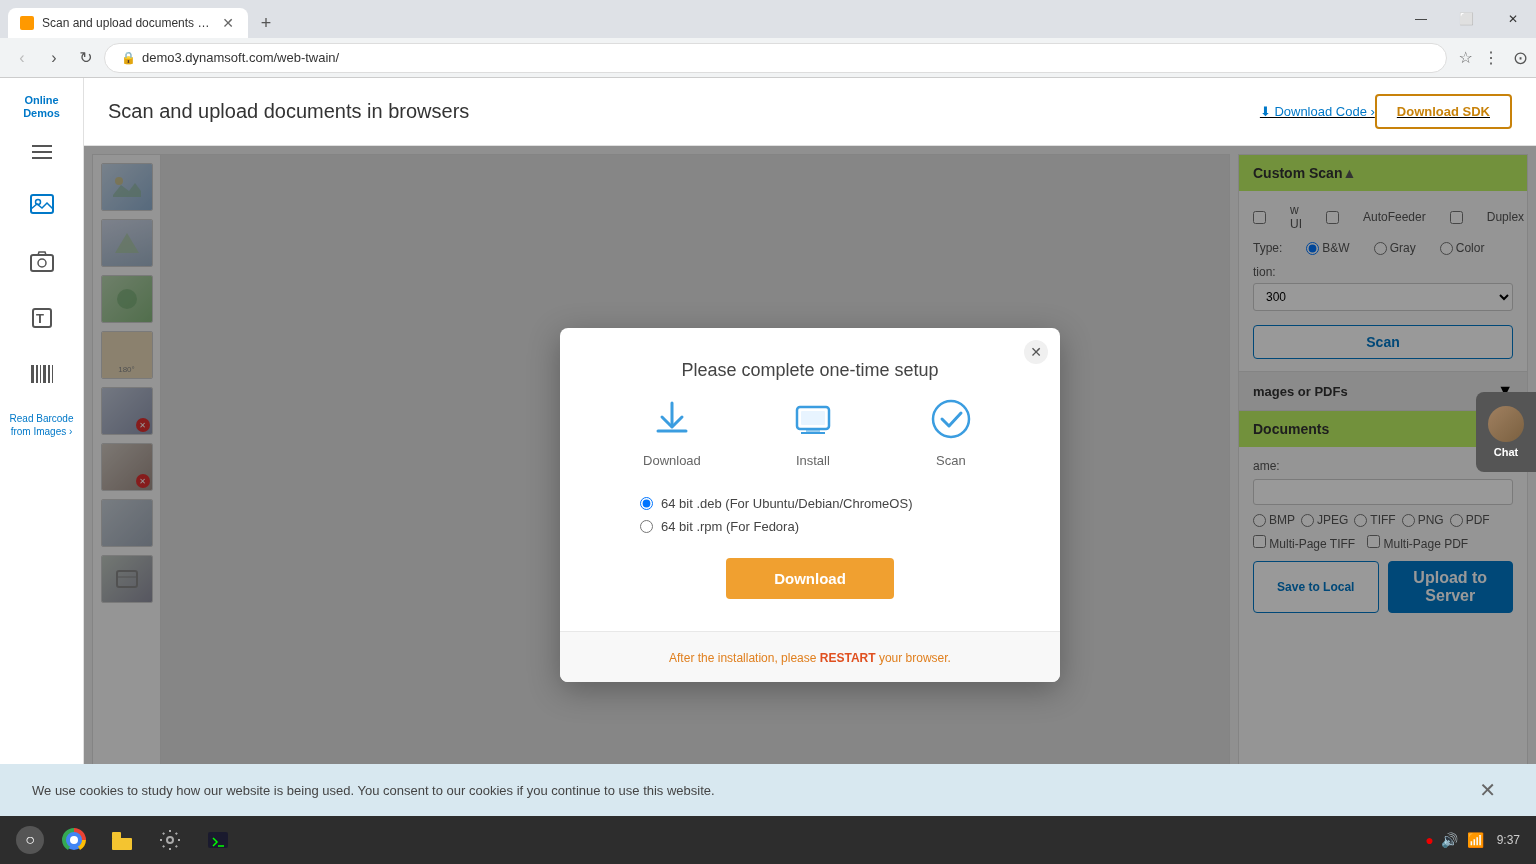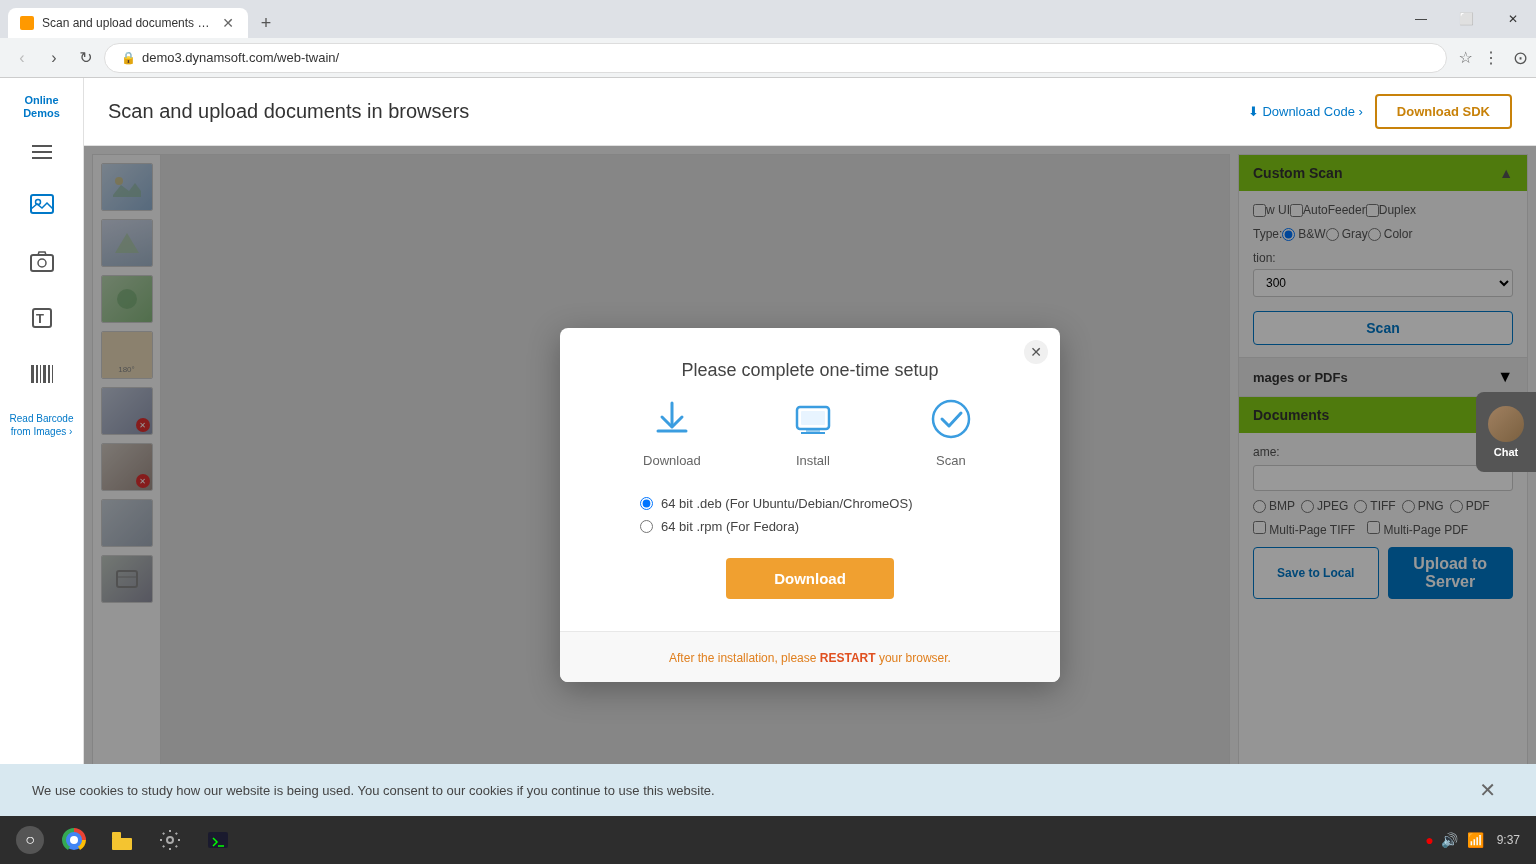--- a/index.html
+++ b/index.html
@@ -125,21 +125,21 @@
     }
     .page-header {
       background: #fff;
       padding: 16px 24px;
       display: flex;
       align-items: center;
       justify-content: space-between;
       border-bottom: 1px solid #e0e0e0;
     }
     .page-title { font-size: 20px; color: #333; font-weight: 500; }
-    .header-actions { display: flex; align-items: center; gap: 12px; }
+    .header-actions { display: flex; align-items: center; gap: 0; text-decoration: underline; }
     .download-code-link {
       color: #0078c8;
       font-size: 13px;
       display: flex;
       align-items: center;
       gap: 4px;
       cursor: pointer;
       text-decoration: none;
     }
     .download-sdk-btn {
@@ -252,45 +252,44 @@
       margin: 8px 8px 8px 0;
       border: 1px solid #ddd;
       display: flex;
       flex-direction: column;
       overflow-y: auto;
     }
     .panel-section {
       border-bottom: 1px solid #ddd;
     }
     .panel-header {
-      background: #84cc16;
+      background: #bef264;
       padding: 10px 14px;
       display: flex;
       align-items: center;
-      justify-content: space-between;
       cursor: pointer;
     }
     .panel-header-title { font-size: 14px; font-weight: 600; color: #333; }
     .panel-header-icon { color: #555; font-size: 14px; }
     .panel-body { padding: 12px 14px; }
     .form-row { margin-bottom: 10px; }
     .form-label { font-size: 12px; color: #555; margin-bottom: 4px; display: block; }
     .form-select {
       width: 100%;
       border: 1px solid #ccc;
       border-radius: 3px;
       padding: 5px 8px;
       font-size: 12px;
       background: #fff;
       cursor: pointer;
     }
     .form-row-inline {
       display: flex;
       align-items: center;
-      gap: 0;
+      gap: 24px;
       margin-bottom: 10px;
       font-size: 12px;
       color: #555;
     }
     .form-checkbox { cursor: pointer; }
     .form-radio-label { font-size: 12px; color: #555; display: flex; align-items: flex-end; gap: 3px; cursor: pointer; }
     .scan-btn {
       width: 100%;
       background: #fff;
       border: 1px solid #0078c8;

